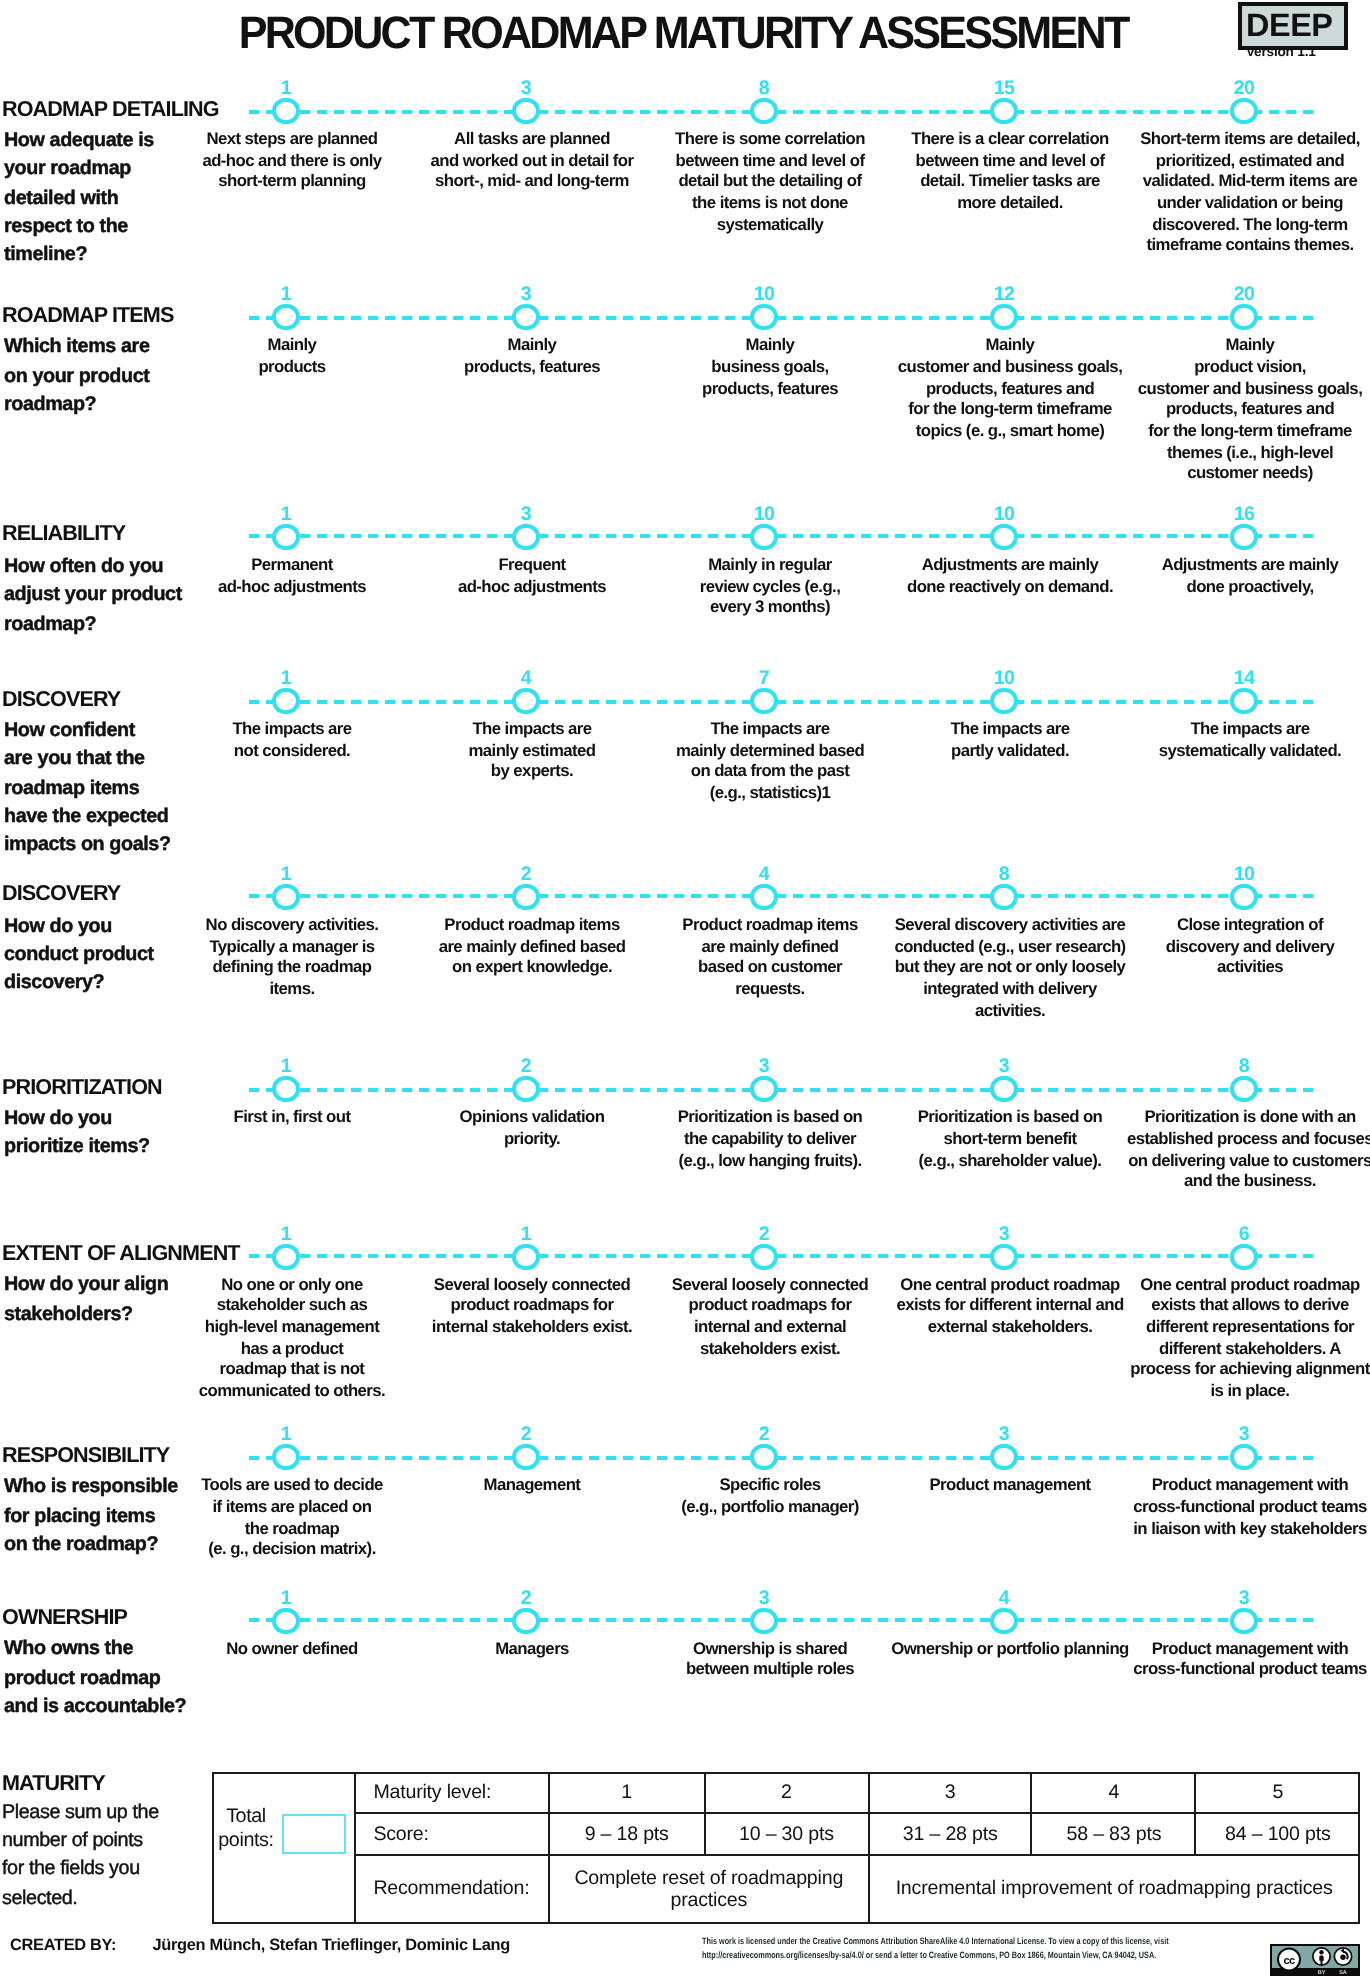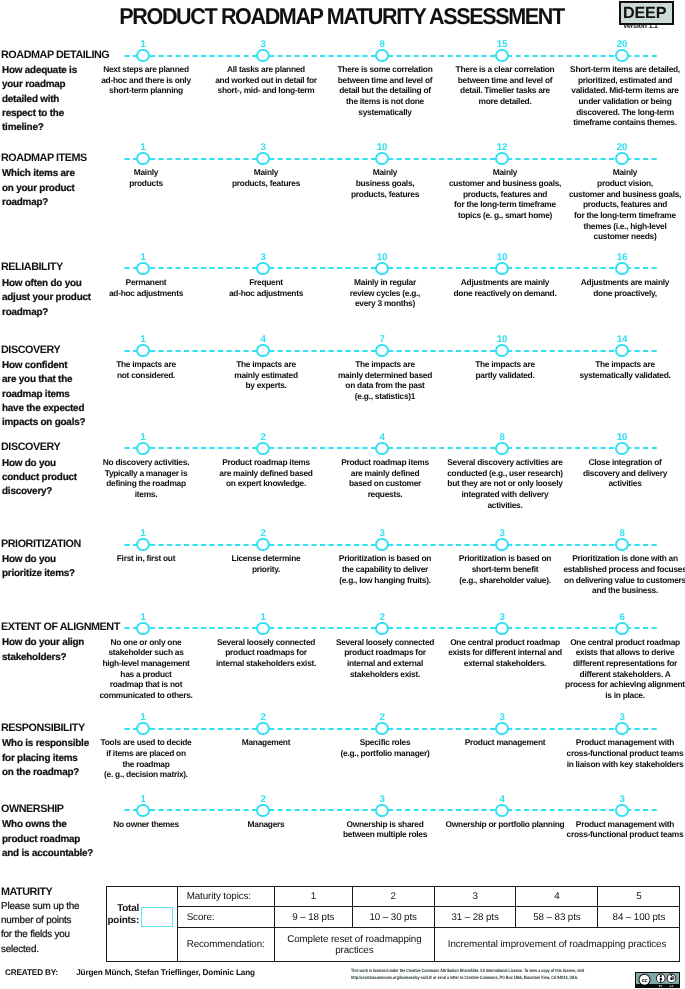--- a/index.html
+++ b/index.html
@@ -66,21 +66,21 @@
   .mat-question { position:absolute; left:1px; top:13px; width:120px; white-space:pre-line; font-size:9.9px; font-weight:400; line-height:14.4px; letter-spacing:-0.2px; -webkit-text-stroke:0.22px #111; }
 
   table.mat {
     position:absolute; left:106px; top:-1px;
     border-collapse:collapse; width:573.5px;
     font-size:9.8px; table-layout:fixed; letter-spacing:-0.1px;
   }
   table.mat td { border:1.3px solid #1b1b1b; padding:0; text-align:center; font-weight:normal; }
   td.totalcell { text-align:left; padding:0 3px 0 6px; vertical-align:middle; }
   table.mat td.rowlab { text-align:left; padding-left:9px; }
-  table.mat td.totalcell { text-align:right;font-weight:bold; }
+  table.mat td.totalcell { text-align:center; }
   tr.r1 td { height:19.7px; }
   tr.r2 td { height:19.8px; }
   tr.r3 td { height:33.4px; }
 
   .totbox { width:32px; height:20px; margin-bottom:0px; border:1.6px solid #5fe3f7; box-sizing:border-box; flex:none; }
   .total-wrap { display:flex; align-items:flex-end; gap:2px; position:relative; top:-9px; }
   .total-wrap .tl { line-height:11.8px; white-space:normal; width:32px; font-size:9.9px; letter-spacing:-0.2px;}
 
   .created { position:absolute; left:5px; top:968px; font-size:8.2px; font-weight:bold; white-space:nowrap; letter-spacing:-0.15px;}
   .created .names { font-weight:600;margin-left:16px; }
@@ -357,21 +357,21 @@
           </svg>
         </div>
         <div class="node" style="left:143px">
           <div class="num">1</div>
           <div class="circ"></div>
           <div class="opt-text">First in, first out</div>
         </div>
         <div class="node" style="left:263px">
           <div class="num">2</div>
           <div class="circ"></div>
-          <div class="opt-text">License determine
+          <div class="opt-text">Opinions validation
 priority.</div>
         </div>
         <div class="node" style="left:382px">
           <div class="num">3</div>
           <div class="circ"></div>
           <div class="opt-text">Prioritization is based on
 the capability to deliver
 (e.g., low hanging fruits).</div>
         </div>
         <div class="node" style="left:502px">
@@ -490,21 +490,21 @@
 product roadmap
 and is accountable?</div>
         <div class="track">
           <svg width="536" height="4" viewBox="0 0 536 4">
             <line x1="0.5" y1="2" x2="535.5" y2="2" stroke="#31e1f2" stroke-width="2.1" stroke-dasharray="5.2 3.3" stroke-linecap="butt"></line>
           </svg>
         </div>
         <div class="node" style="left:143px">
           <div class="num">1</div>
           <div class="circ"></div>
-          <div class="opt-text">No owner themes</div>
+          <div class="opt-text">No owner defined</div>
         </div>
         <div class="node" style="left:263px">
           <div class="num">2</div>
           <div class="circ"></div>
           <div class="opt-text">Managers</div>
         </div>
         <div class="node" style="left:382px">
           <div class="num">3</div>
           <div class="circ"></div>
           <div class="opt-text">Ownership is shared
@@ -541,21 +541,21 @@
           <col style="width:81.9px">
         </colgroup>
       <tbody>
           <tr class="r1">
         <td class="totalcell" rowspan="3">
           <div class="total-wrap">
             <span class="tl">Total points:</span>
             <span class="totbox"></span>
           </div>
         </td>
-        <td class="rowlab">Maturity topics:</td>
+        <td class="rowlab">Maturity level:</td>
         <td class="c1">1</td>
         <td class="c2">2</td>
         <td class="c3">3</td>
         <td class="c4">4</td>
         <td class="c5">5</td>
       </tr>
       <tr class="r2">
         <td class="rowlab">Score:</td>
         <td class="c1">9 – 18 pts</td>
         <td class="c2">10 – 30 pts</td>

